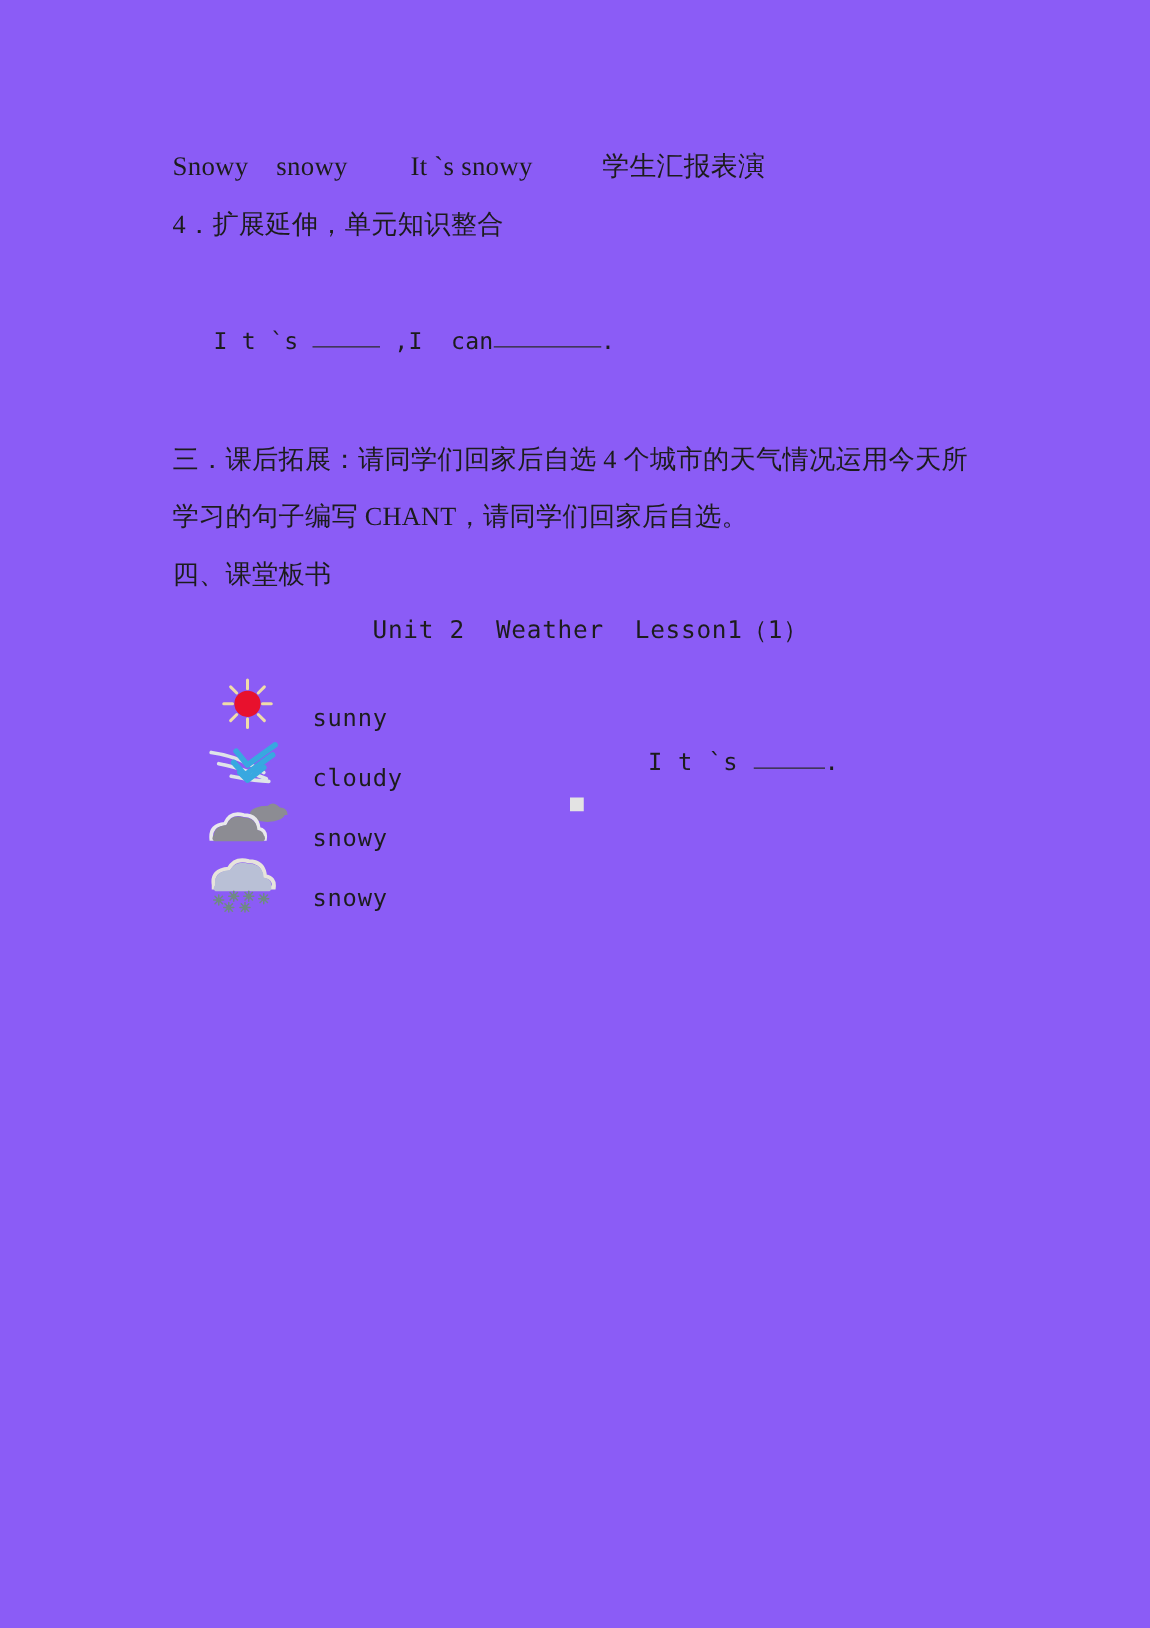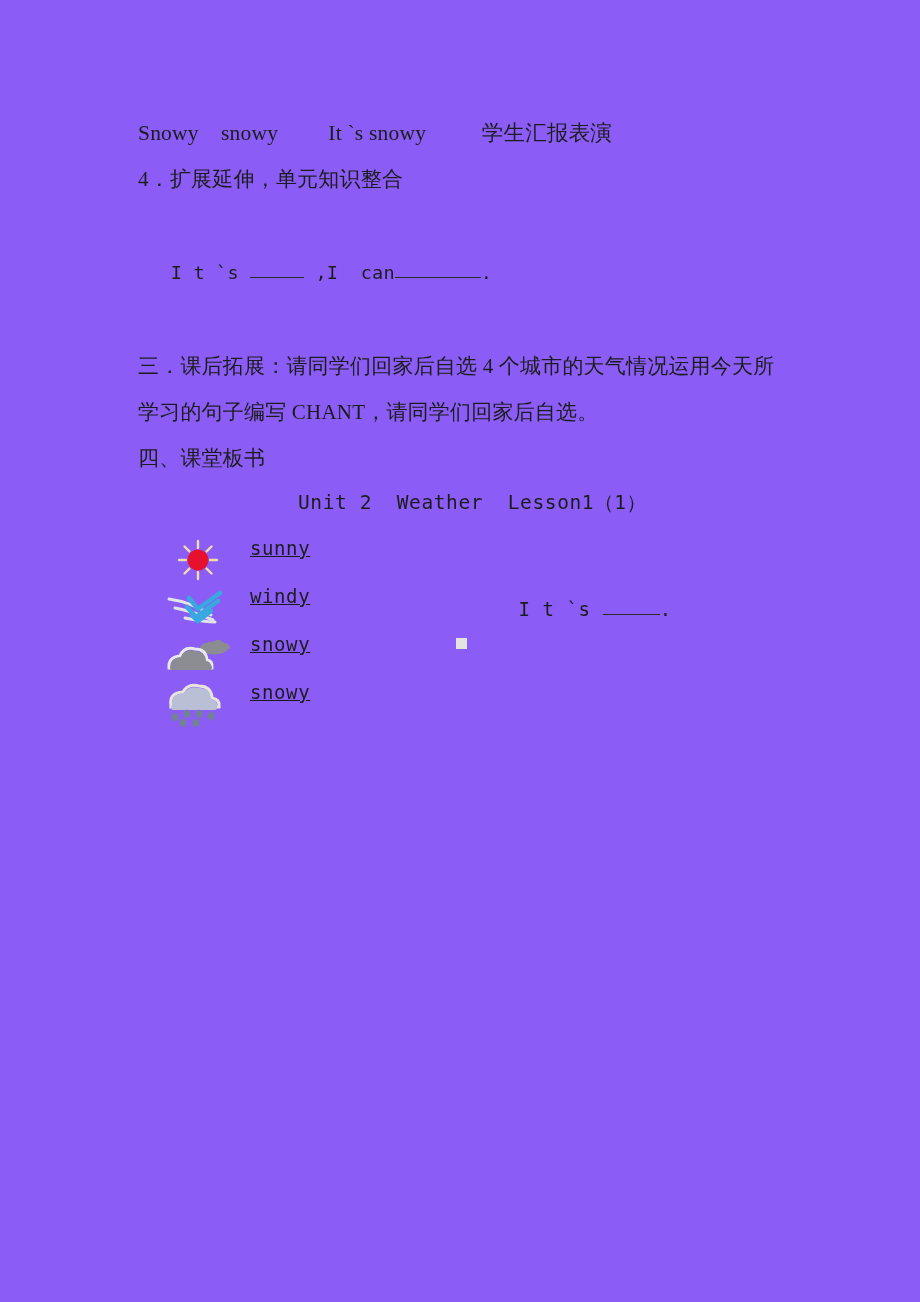--- a/index.html
+++ b/index.html
@@ -84,24 +84,23 @@
     color: #1c1c1c;
   }
 
   
   .weather-list {
     margin-top: 12px;
     margin-left: 8px;
   }
   .weather-row {
     display: flex;
-    align-items: flex-start;
+    align-items: flex-end;
     height: 48px;
     position: relative;
-    text-decoration: underline;
   }
   .icon-cell {
     width: 104px;
     min-width: 104px;
     height: 46px;
     display: flex;
     align-items: center;
     justify-content: center;
     position: relative;
   }
@@ -186,21 +185,21 @@
               <path d="M10 21 C 22 23, 36 28, 48 33"></path>
               <path d="M20 31 C 30 33, 40 35, 50 35"></path>
             </g>
             <g fill="none" stroke="#38a8e0" stroke-width="4.6" stroke-linecap="round" stroke-linejoin="round">
               <path d="M24 11 L 33 22 L 55 6"></path>
               <path d="M22 20 L 31 30 L 53 14"></path>
               <path d="M27 28 L 33 34 L 46 24"></path>
             </g>
           </svg>
         </div>
-        <div class="weather-label">windy</div>
+        <div class="weather-label">cloudy</div>
         <div class="sentence-cell">
           <span>I t `s </span><span class="blank w5"></span><span>.</span>
         </div>
       </div>
 
       <div class="weather-row">
         <div class="icon-cell">
           <svg width="66" height="42" viewBox="0 0 66 42" aria-hidden="true">
 
             <ellipse cx="49" cy="13" rx="14" ry="6.5" fill="#8c8c93"></ellipse>

